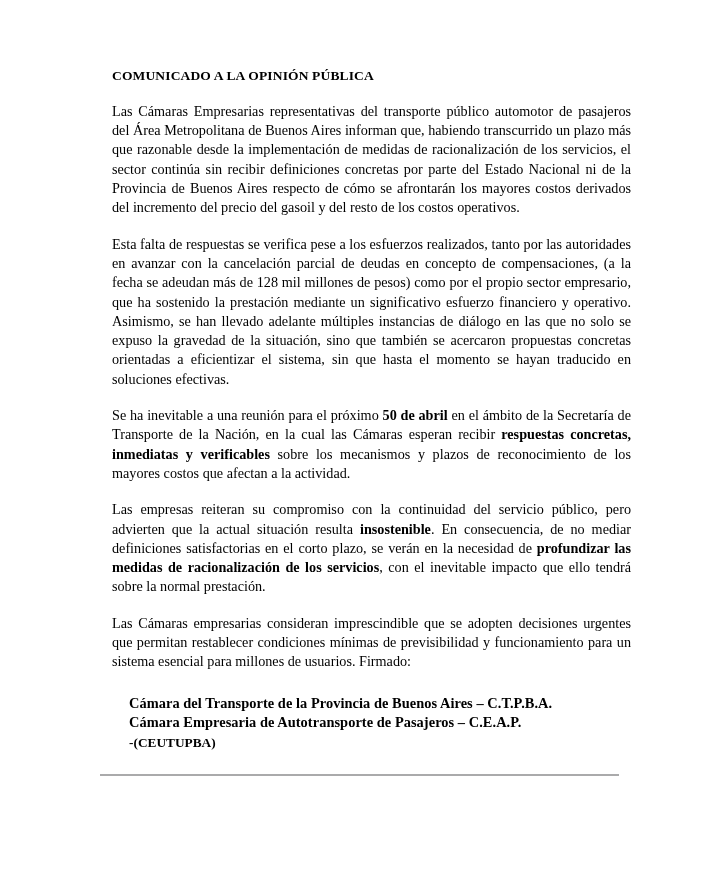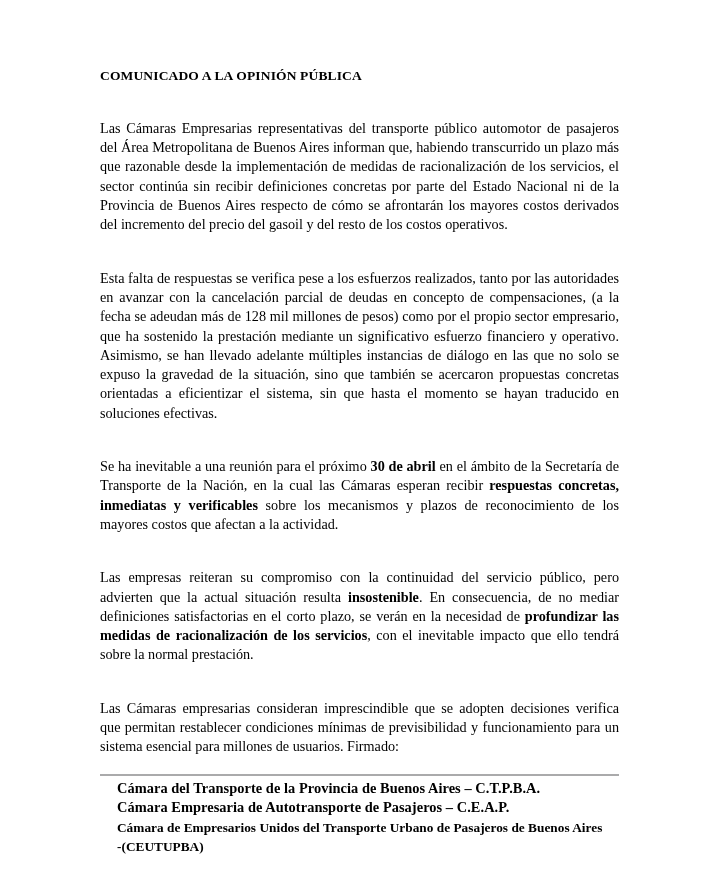--- a/index.html
+++ b/index.html
@@ -17,41 +17,41 @@
   }
   .page {
     position: relative;
     width: 720px;
     height: 892px;
     background: #ffffff;
     overflow: hidden;
   }
   .doc-body {
     position: absolute;
-    left: 100px;
+    left: 112px;
     top: 68px;
     width: 519px;
   }
   .doc-title {
     font-size: 13.5px;
     font-weight: bold;
     letter-spacing: 0.15px;
     line-height: 1.25;
     margin: 0 0 0 0;
     text-align: left;
   }
   .para {
     font-size: 14.2px;
     line-height: 19.3px;
     text-align: justify;
     text-justify: inter-word;
     margin: 0;
     hyphens: none;
   }
-  .para-gap-lg { margin-top: 34px; }
+  .para-gap-lg { margin-top: 17px; }
   .para b, .para strong {
     font-weight: bold;
   }
   .signatures {
     margin-top: 22px;
     padding-left: 17px;
   }
   .sig-line {
     font-weight: bold;
     margin: 0;
@@ -85,30 +85,29 @@
 
   <div class="doc-body">
 
     <p class="doc-title">COMUNICADO A LA OPINIÓN PÚBLICA</p>
 
     <p class="para para-gap-lg">Las Cámaras Empresarias representativas del transporte público automotor de pasajeros del Área Metropolitana de Buenos Aires informan que, habiendo transcurrido un plazo más que razonable desde la implementación de medidas de racionalización de los servicios, el sector continúa sin recibir definiciones concretas por parte del Estado Nacional ni de la Provincia de Buenos Aires respecto de cómo se afrontarán los mayores costos derivados del incremento del precio del gasoil y del resto de los costos operativos.</p>
 
     <p class="para para-gap-lg">Esta falta de respuestas se verifica pese a los esfuerzos realizados, tanto por las autoridades en avanzar con la cancelación parcial de deudas en concepto de compensaciones, (a la fecha se adeudan más de 128 mil millones de pesos) como por el propio sector empresario, que ha sostenido la prestación mediante un significativo esfuerzo financiero y operativo. Asimismo, se han llevado adelante múltiples instancias de diálogo en las que no solo se expuso la gravedad de la situación, sino que también se acercaron propuestas concretas orientadas a eficientizar el sistema, sin que hasta el momento se hayan traducido en soluciones efectivas.</p>
 
 
-    <p class="para para-gap-lg"><span>Se ha inevitable a una reunión para el próximo </span><b>30 de abril</b><span> en el ámbito de la Secretaría de Transporte de la Nación, en la cual las Cámaras esperan recibir </span><b>respuestas concretas, inmediatas y verificables</b><span> sobre los mecanismos y plazos de reconocimiento de los mayores costos que afectan a la actividad.</span></p>
+    <p class="para para-gap-lg"><span>Se ha inevitable a una reunión para el próximo </span><b>50 de abril</b><span> en el ámbito de la Secretaría de Transporte de la Nación, en la cual las Cámaras esperan recibir </span><b>respuestas concretas, inmediatas y verificables</b><span> sobre los mecanismos y plazos de reconocimiento de los mayores costos que afectan a la actividad.</span></p>
 
     <p class="para para-gap-lg"><span>Las empresas reiteran su compromiso con la continuidad del servicio público, pero advierten que la actual situación resulta </span><b>insostenible</b><span>. En consecuencia, de no mediar definiciones satisfactorias en el corto plazo, se verán en la necesidad de </span><b>profundizar las medidas de racionalización de los servicios</b><span>, con el inevitable impacto que ello tendrá sobre la normal prestación.</span></p>
 
-    <p class="para para-gap-lg">Las Cámaras empresarias consideran imprescindible que se adopten decisiones verifica que permitan restablecer condiciones mínimas de previsibilidad y funcionamiento para un sistema esencial para millones de usuarios. Firmado:</p>
+    <p class="para para-gap-lg">Las Cámaras empresarias consideran imprescindible que se adopten decisiones urgentes que permitan restablecer condiciones mínimas de previsibilidad y funcionamiento para un sistema esencial para millones de usuarios. Firmado:</p>
 
     <div class="signatures">
       <p class="sig-line sig-major">Cámara del Transporte de la Provincia de Buenos Aires – C.T.P.B.A.</p>
       <p class="sig-line sig-major">Cámara Empresaria de Autotransporte de Pasajeros – C.E.A.P.</p>
-      <p class="sig-line sig-minor">Cámara de Empresarios Unidos del Transporte Urbano de Pasajeros de Buenos Aires</p>
       <p class="sig-line sig-minor">-(CEUTUPBA)</p>
     </div>
 
   </div>
 
   <div class="footer-rule"></div>
 
 </div>
 
 </body></html>

